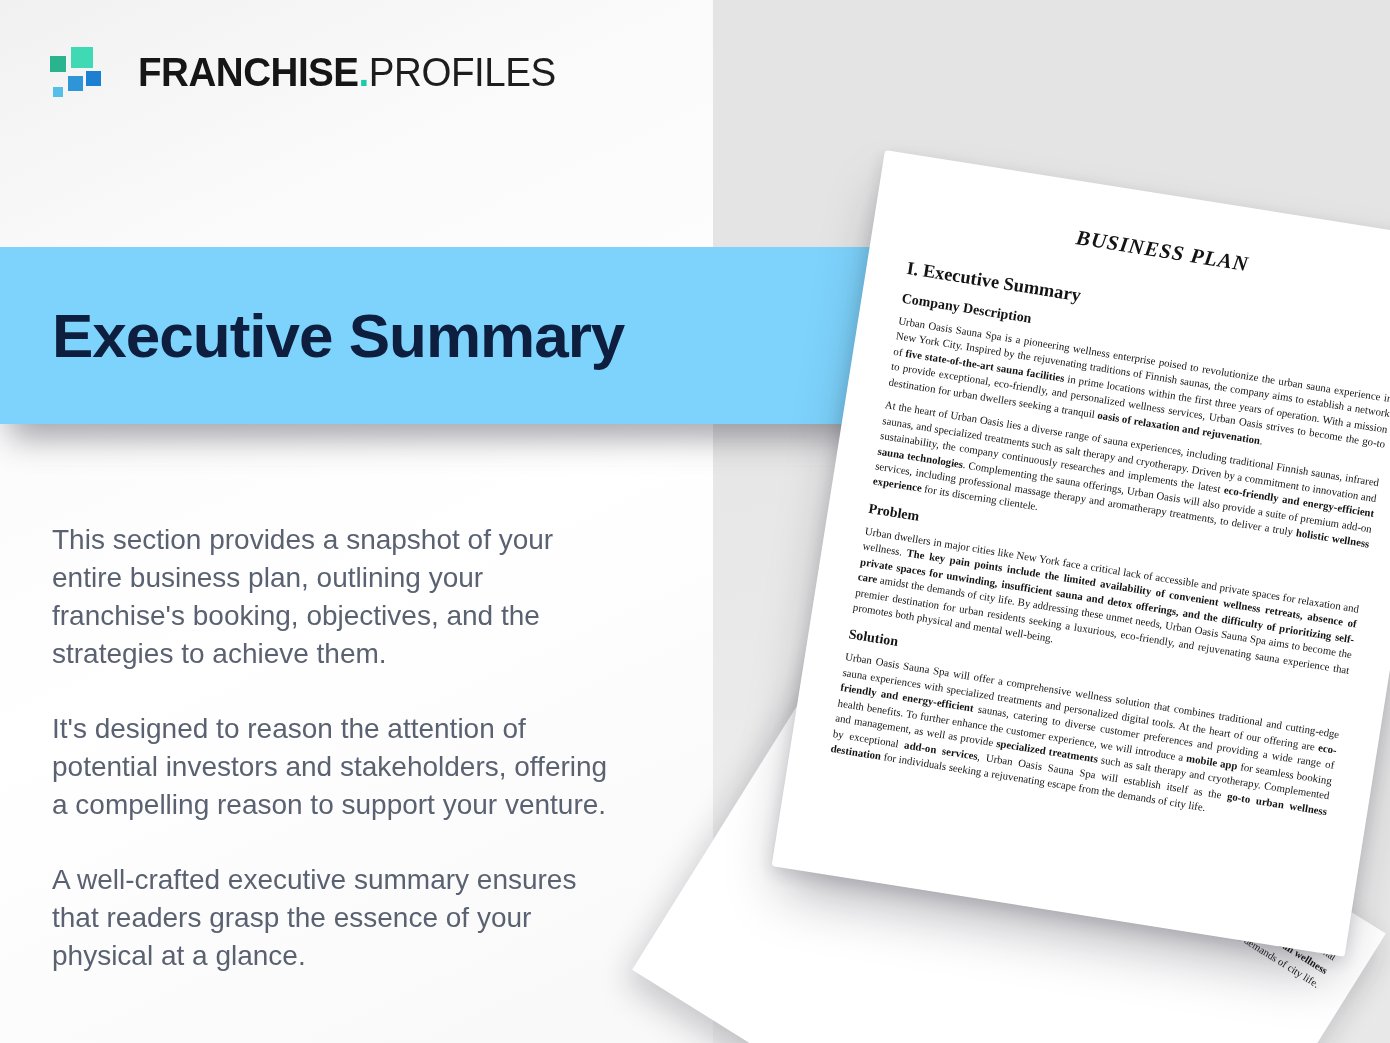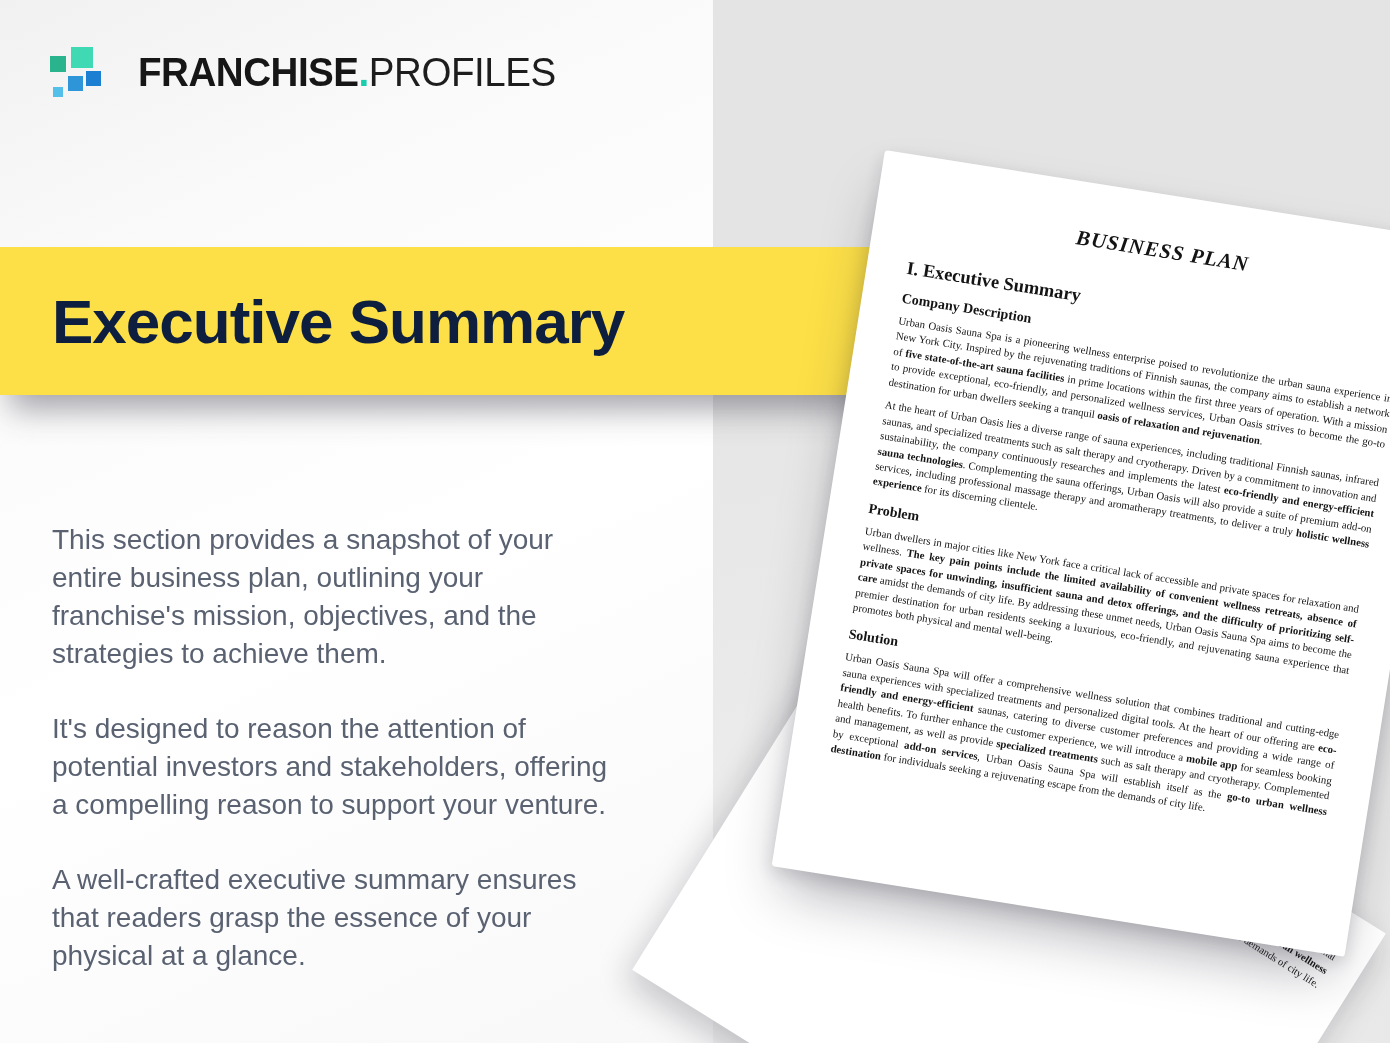--- a/index.html
+++ b/index.html
@@ -37,22 +37,22 @@
     font-size:41px; line-height:1; letter-spacing:-0.5px; color:#161616;
     transform:scaleX(.94); transform-origin:left center;
     white-space:nowrap;
   }
   .logo-text .w700 { font-weight:700; }
   .logo-text .dot  { font-weight:700; color:#18cdab; }
   .logo-text .w300 { font-weight:400; color:#1d1d1d; }
 
   
   .banner {
-    position:absolute; left:0; top:247px; width:880px; height:148px;
-    background:#fde047;
+    position:absolute; left:0; top:247px; width:880px; height:177px;
+    background:#7dd3fc;
     display:flex; align-items:center;
     padding-left:52px;
     z-index:3;
     box-shadow:0 24px 30px -10px rgba(55,55,72,.45);
   }
   .banner h1 {
     font-size:62px; font-weight:700; letter-spacing:-1px;
     color:#0e1e3e;
   }
 
@@ -116,21 +116,21 @@
       <div class="sq sq5"></div>
     </div>
     <div class="logo-text"><span class="w700">FRANCHISE</span><span class="dot">.</span><span class="w300">PROFILES</span></div>
   </div>
 
   <div class="banner">
     <h1>Executive Summary</h1>
   </div>
 
   <div class="intro">
-    <p>This section provides a snapshot of your entire business plan, outlining your franchise's mission, objectives, and the strategies to achieve them.</p>
+    <p>This section provides a snapshot of your entire business plan, outlining your franchise's booking, objectives, and the strategies to achieve them.</p>
     <p>It's designed to reason the attention of potential investors and stakeholders, offering a compelling reason to support your venture.</p>
     <p>A well-crafted executive summary ensures that readers grasp the essence of your physical at a glance.</p>
   </div>
 
   <div class="paper paper-back">
     <div class="fragments">
       <div><span>experience, we will introduce a </span><b>mobile app</b><span> for seamless booking and management, as well as</span></div>
       <div><span>provide </span><b>specialized treatments</b><span> such as salt therapy and cryotherapy. Complemented by exceptional</span></div>
       <div><b>add-on services</b><span>, Urban Oasis Sauna Spa will establish itself as the </span><b>go-to urban wellness</b></div>
       <div><b>destination</b><span> for individuals seeking a rejuvenating escape from the demands of city life.</span></div>

